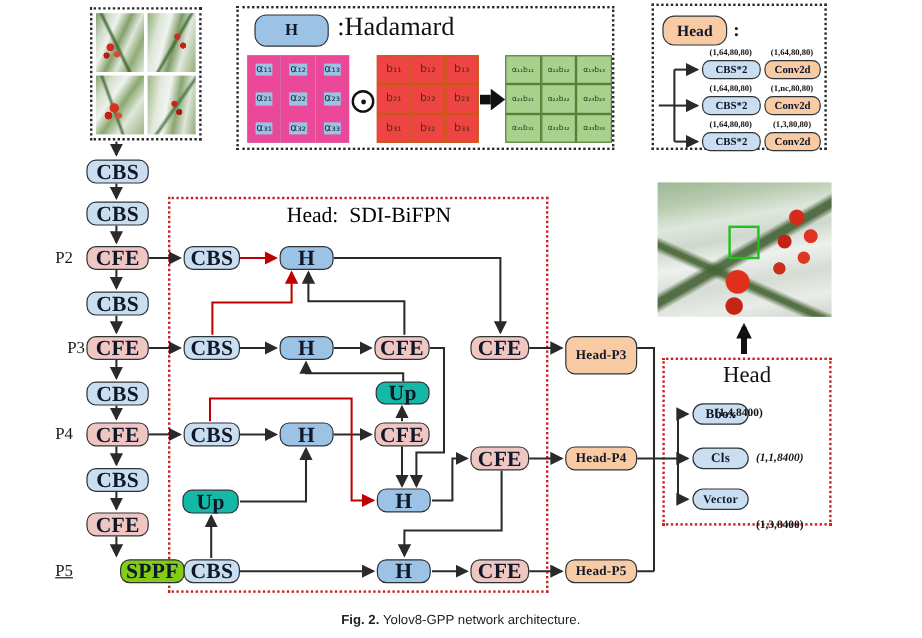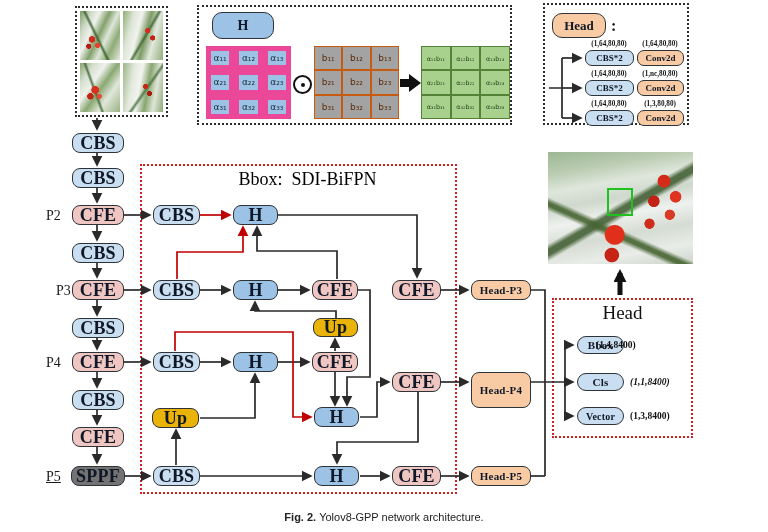--- a/index.html
+++ b/index.html
@@ -5,22 +5,22 @@
   html,body { margin:0; padding:0; background:#fff; }
   .canvas { position:relative; width:768px; height:532px; background:#ffffff;
             font-family:"Liberation Serif", serif; overflow:hidden; }
 
   .node { position:absolute; display:flex; align-items:center; justify-content:center;
           border:1.6px solid #2e3338; border-radius:8px; box-sizing:border-box;
           font-weight:bold; font-size:18px; color:#101828; letter-spacing:.2px; }
   .blue  { background:#c9def1; }
   .hfill { background:#9cc3e5; }
   .pink  { background:#f0c6c2; }
-  .uppink{ background:#eab308;text-align:right; }
-  .lav   { background:#737373; }
+  .uppink{ background:#14b8a6;text-align:right; }
+  .lav   { background:#84cc16;margin-left:29px; }
   .peach { background:#f8cba4; }
   .fs11  { font-size:11px; }
 
   .plabel { position:absolute; font-size:14px; color:#1a1a1a; }
 
   .dotted-black { position:absolute; border:2px dotted #2b2b2b; box-sizing:border-box; background:#fff; }
   .dotted-red   { position:absolute; border:2px dotted #cc2222; box-sizing:border-box; }
 
   .neck-title { position:absolute; left:200px; top:169px; width:215px; text-align:center;
                 font-size:18px; color:#000; white-space:pre; }
@@ -30,22 +30,22 @@
 
   .legend-pill { position:absolute; display:flex; align-items:center; justify-content:center;
                  border:1.6px solid #2e3338; border-radius:10px; box-sizing:border-box;
                  font-weight:bold; color:#101828; }
   .colon { position:absolute; font-weight:bold; font-size:16px; color:#111; }
 
   .mat { position:absolute; display:grid; grid-template-columns:repeat(3,1fr);
          grid-template-rows:repeat(3,1fr); }
   .mat span { display:flex; align-items:center; justify-content:center; box-sizing:border-box;
               font-family:"DejaVu Sans", sans-serif; color:#1c2b3a; }
-  .mat-a span { background:#9cc3e5; border:5px solid #ec4899; font-size:9px; }
-  .mat-b span { background:#a3a3a3; border:1px solid #c55a11; font-size:9px; color:#5a2d0c; }
+  .mat-a span { background:#9cc3e5; border:7px solid #ec4899; font-size:9px; }
+  .mat-b span { background:#ef4444; border:1px solid #c55a11; font-size:9px; color:#5a2d0c; }
   .mat-c span { background:#a9d18e; border:1px solid #538135; font-size:6.3px; color:#1e3a14; }
 
   .odot { position:absolute; width:15px; height:15px; border:2px solid #111; border-radius:50%;
           display:flex; align-items:center; justify-content:center; background:#fff; }
   .odot::after { content:""; width:4px; height:4px; background:#111; border-radius:50%; }
 
   .fat-arrow { position:absolute; display:flex; align-items:center; }
   .fat-arrow .stem { width:9px; height:8px; background:#111; }
   .fat-arrow .tri  { width:0; height:0; border-top:9px solid transparent;
                      border-bottom:9px solid transparent; border-left:12px solid #111; }
@@ -187,20 +187,21 @@
   </svg>
 
   <div class="imgbox">
     <div class="thumb t1"></div>
     <div class="thumb t2"></div>
     <div class="thumb t3"></div>
     <div class="thumb t4"></div>
   </div>
 
   <div class="legend-pill hfill" style="left:212px; top:12px; width:62px; height:27px; font-size:14px;">H</div>
+  <div class="hada-title">:Hadamard</div>
   <div class="mat mat-a" style="left:206px; top:46px; width:85px; height:73px;">
     <span>α₁₁</span>
       <span>α₁₂</span>
       <span>α₁₃</span>
     <span>α₂₁</span>
       <span>α₂₂</span>
       <span>α₂₃</span>
     <span>α₃₁</span>
       <span>α₃₂</span>
       <span>α₃₃</span>
@@ -264,48 +265,48 @@
   <div class="node blue" style="left:72px; top:168px; width:52px; height:20px;">CBS</div>
   <div class="node pink" style="left:72px; top:205px; width:52px; height:20px;">CFE</div>
   <div class="node blue" style="left:72px; top:243px; width:52px; height:20px;">CBS</div>
   <div class="node pink" style="left:72px; top:280px; width:52px; height:20px;">CFE</div>
   <div class="node blue" style="left:72px; top:318px; width:52px; height:20px;">CBS</div>
   <div class="node pink" style="left:72px; top:352px; width:52px; height:20px;">CFE</div>
   <div class="node blue" style="left:72px; top:390px; width:52px; height:20px;">CBS</div>
   <div class="node pink" style="left:72px; top:427px; width:52px; height:20px;">CFE</div>
   <div class="node lav" style="left:71px; top:466px; width:54px; height:20px;">SPPF</div>
 
-  <div class="neck-title">Bbox:  SDI-BiFPN</div>
+  <div class="neck-title">Head:  SDI-BiFPN</div>
 
   <div class="node blue" style="left:153px; top:205px; width:47px; height:20px;">CBS</div>
   <div class="node hfill" style="left:233px; top:205px; width:45px; height:20px;">H</div>
   <div class="node blue" style="left:153px; top:280px; width:47px; height:20px;">CBS</div>
   <div class="node hfill" style="left:233px; top:280px; width:45px; height:20px;">H</div>
   <div class="node pink" style="left:312px; top:280px; width:46px; height:20px;">CFE</div>
   <div class="node pink" style="left:392px; top:280px; width:49px; height:20px;">CFE</div>
   <div class="node blue" style="left:153px; top:352px; width:47px; height:20px;">CBS</div>
   <div class="node hfill" style="left:233px; top:352px; width:45px; height:20px;">H</div>
   <div class="node pink" style="left:312px; top:352px; width:46px; height:20px;">CFE</div>
   <div class="node uppink" style="left:313px; top:318px; width:45px; height:19px;">Up</div>
   <div class="node uppink" style="left:152px; top:408px; width:47px; height:20px;">Up</div>
   <div class="node hfill" style="left:314px; top:407px; width:45px; height:20px;">H</div>
   <div class="node pink" style="left:392px; top:372px; width:49px; height:20px;">CFE</div>
   <div class="node blue" style="left:153px; top:466px; width:47px; height:20px;">CBS</div>
   <div class="node hfill" style="left:314px; top:466px; width:45px; height:20px;">H</div>
   <div class="node pink" style="left:392px; top:466px; width:49px; height:20px;">CFE</div>
 
-  <div class="node peach fs11" style="left:471px; top:280px; width:60px; height:20px;">Head-P3</div>
-  <div class="node peach fs11" style="left:471px; top:372px; width:60px; height:36px;font-family:Liberation Serif, serif;">Head-P4</div>
+  <div class="node peach fs11" style="left:471px; top:280px; width:60px; height:32px;">Head-P3</div>
+  <div class="node peach fs11" style="left:471px; top:372px; width:60px; height:20px;font-family:Liberation Serif, serif;">Head-P4</div>
   <div class="node peach fs11" style="left:471px; top:466px; width:60px; height:20px;">Head-P5</div>
 
   <div class="headbox-title">Head</div>
   <div class="node blue fs11" style="left:577px; top:336px; width:47px; height:18px; border-radius:9px;">Bbox</div>
   <div class="shape-md" style="left:596px; top:340px;">(1,4,8400)</div>
   <div class="node blue fs11" style="left:577px; top:373px; width:47px; height:18px; border-radius:9px;">Cls</div>
   <div class="shape-md" style="left:630px; top:377px;font-style:italic;">(1,1,8400)</div>
   <div class="node blue" style="left:577px; top:407px; width:47px; height:18px; border-radius:9px; font-size:10px;">Vector</div>
-  <div class="shape-md" style="left:630px; top:411px;">(1,3,8400)</div>
+  <div class="shape-md" style="left:630px; top:433px;">(1,3,8400)</div>
 
   <div class="caption">
     <b>Fig. 2.</b><span>Yolov8-GPP network architecture.</span>
   </div>
 
 </div>
 
 </body></html>

